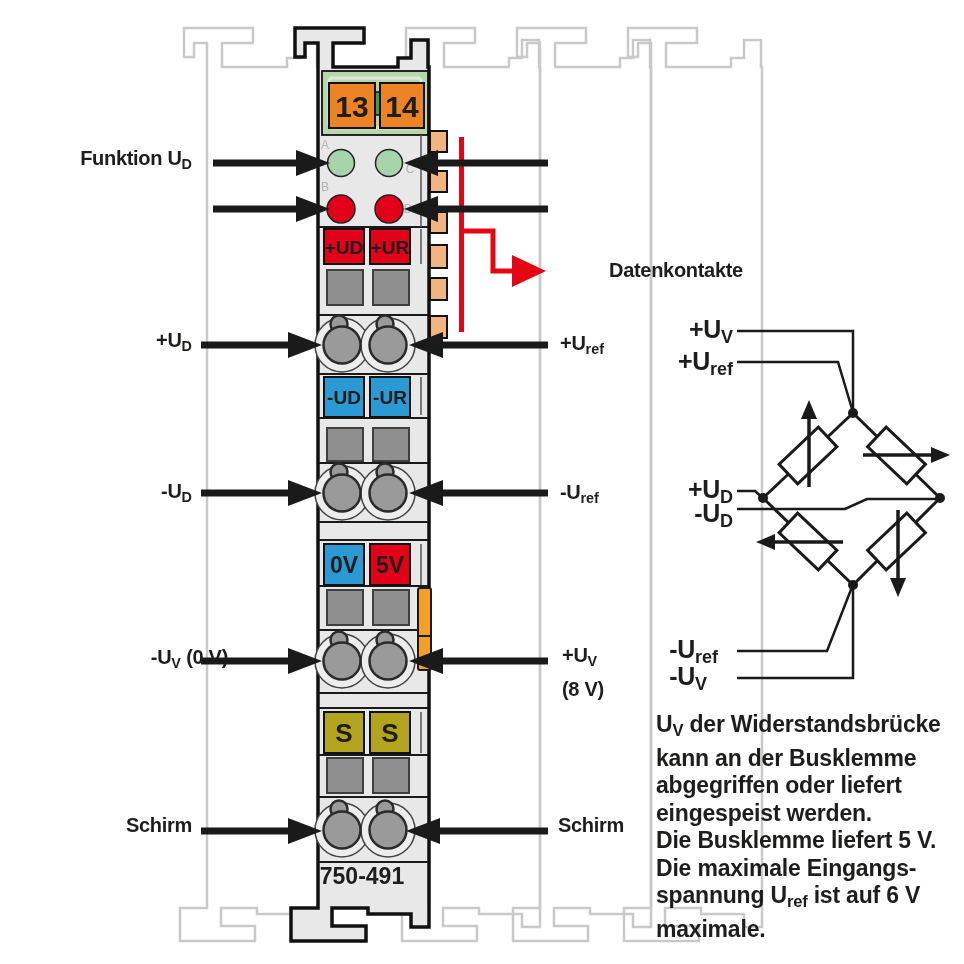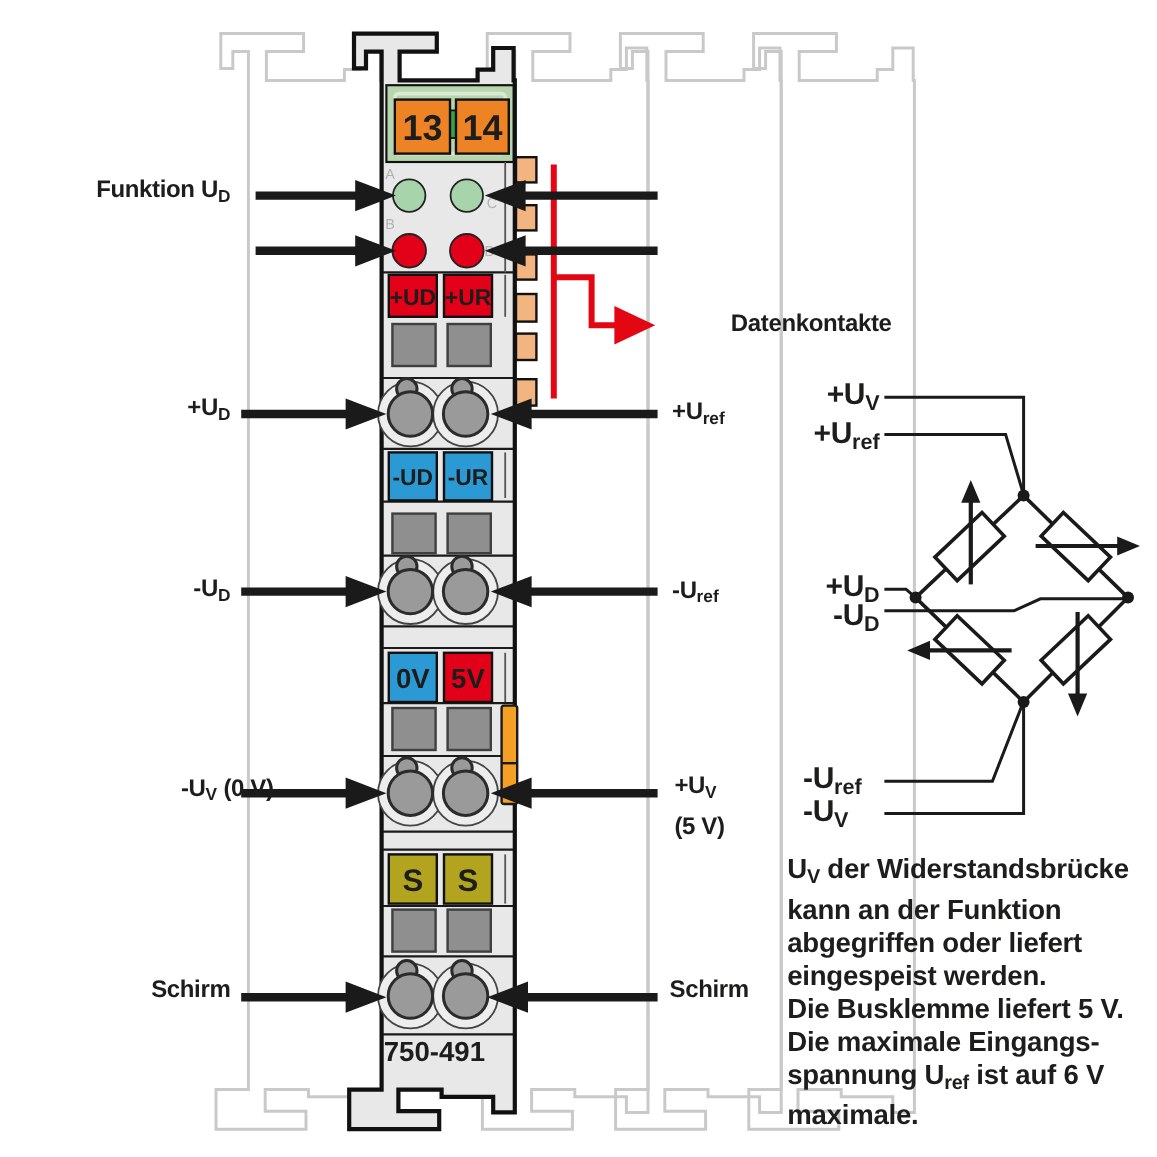--- a/index.html
+++ b/index.html
@@ -289,35 +289,35 @@
   <div class="lbl ralign" style="right:772px;top:328px;"><span>+U</span><span class="sub">D</span></div>
   <div class="lbl ralign" style="right:772px;top:479px;"><span>-U</span><span class="sub">D</span></div>
   <div class="lbl ralign" style="right:736px;top:645px;"><span>-U</span><span class="sub">V</span><span> (0 V)</span></div>
   <div class="lbl ralign" style="right:772px;top:813px;"><span>Schirm</span></div>
 
   
   <div class="lbl" style="left:565px;top:258px;margin-left:44px;"><span>Datenkontakte</span></div>
   <div class="lbl" style="left:560px;top:331px;"><span>+U</span><span class="sub">ref</span></div>
   <div class="lbl" style="left:560px;top:480px;"><span>-U</span><span class="sub">ref</span></div>
   <div class="lbl" style="left:562px;top:643px;"><span>+U</span><span class="sub">V</span></div>
-  <div class="lbl" style="left:562px;top:677px;"><span>(5 V)</span></div>
+  <div class="lbl" style="left:562px;top:677px;"><span>(8 V)</span></div>
   <div class="lbl" style="left:558px;top:813px;"><span>Schirm</span></div>
 
   
   <div class="lbl bridge-lbl ralign" style="right:231px;top:314px;"><span>+U</span><span class="sub">V</span></div>
   <div class="lbl bridge-lbl ralign" style="right:231px;top:346px;"><span>+U</span><span class="sub">ref</span></div>
   <div class="lbl bridge-lbl ralign" style="right:231px;top:474px;"><span>+U</span><span class="sub">D</span></div>
   <div class="lbl bridge-lbl ralign" style="right:231px;top:498px;"><span>-U</span><span class="sub">D</span></div>
   <div class="lbl bridge-lbl ralign" style="right:246px;top:634px;"><span>-U</span><span class="sub">ref</span></div>
   <div class="lbl bridge-lbl ralign" style="right:257px;top:661px;"><span>-U</span><span class="sub">V</span></div>
 
   
   <div class="note">
     <div class="note-line"><span>U</span><span class="sub">V</span><span> der Widerstandsbrücke</span></div>
-    <div class="note-line"><span>kann an der Funktion</span></div>
+    <div class="note-line"><span>kann an der Busklemme</span></div>
     <div class="note-line"><span>abgegriffen oder liefert</span></div>
     <div class="note-line"><span>eingespeist werden.</span></div>
     <div class="note-line"><span>Die Busklemme liefert 5 V.</span></div>
     <div class="note-line"><span>Die maximale Eingangs-</span></div>
     <div class="note-line"><span>spannung U</span><span class="sub">ref</span><span> ist auf 6 V</span></div>
     <div class="note-line"><span>maximale.</span></div>
   </div>
 
 </div>
 

